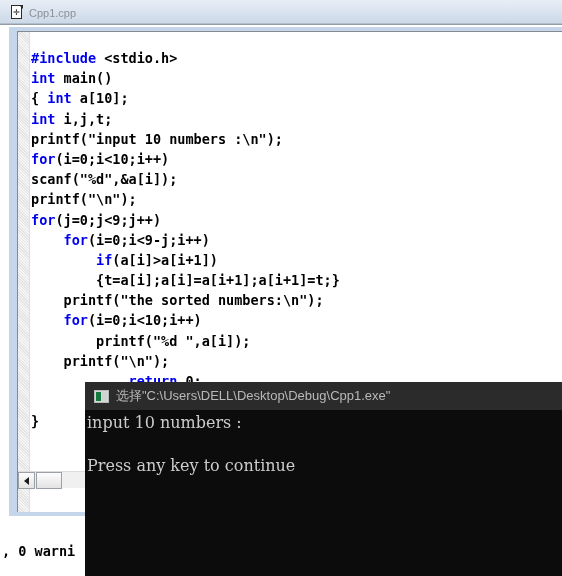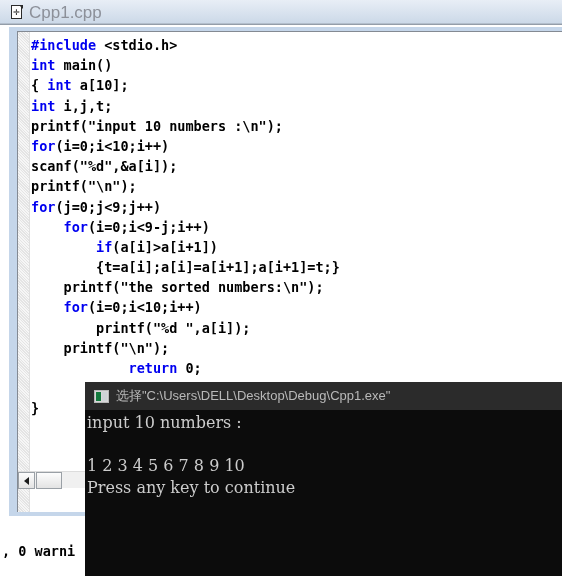--- a/index.html
+++ b/index.html
@@ -64,21 +64,21 @@
   }
   #tab-icon .glyph {
     position: absolute;
     left: 3px; top: 4px;
     font-size: 8px;
     line-height: 8px;
     color: #1a1a1a;
     font-family: "DejaVu Sans", sans-serif;
   }
   #tab-label {
-    font-size: 17px;
+    font-size: 11px;
     color: #8c9099;
     font-family: "Liberation Sans", sans-serif;
     white-space: nowrap;
   }
 
   
   #editor-frame {
     position: absolute;
     left: 0; top: 25px;
     width: 562px;
@@ -109,21 +109,21 @@
     left: 0; top: 0;
     width: 12px;
     height: 481px;
     background:
       repeating-linear-gradient(45deg, #e4e4e4 0 1px, #f6f6f6 1px 2px);
     border-right: 1px solid #e0e0e0;
     box-sizing: border-box;
   }
   #code-area {
     position: absolute;
-    left: 13px; top: 3px;
+    left: 13px; top: 16px;
     right: 0;
     font-family: "DejaVu Sans Mono", monospace;
     font-size: 13.5px;
     line-height: 20.2px;
     font-weight: bold;
     color: #000000;
     white-space: pre;
   }
   .kw { color: #0000f0; }
   .ln { display: block; height: 20.2px; }
@@ -290,16 +290,16 @@
 
 <div id="console-window">
   <div id="console-titlebar">
     <span id="console-icon">
       <span class="inner"></span>
       <span class="inner2"></span>
     </span>
     <span id="console-title-text">选择"C:\Users\DELL\Desktop\Debug\Cpp1.exe"</span>
   </div>
   <div id="console-body">
-    <div id="console-text"><span class="conline">input 10 numbers :</span><span class="conline"></span><span class="conline">1 2 3 4 5 6 7 8 9 10</span><span class="conline">Press any key to continue</span></div>
+    <div id="console-text"><span class="conline">input 10 numbers :</span><span class="conline"></span><span class="conline">Press any key to continue</span></div>
   </div>
 
 </div>
 
 </body></html>

